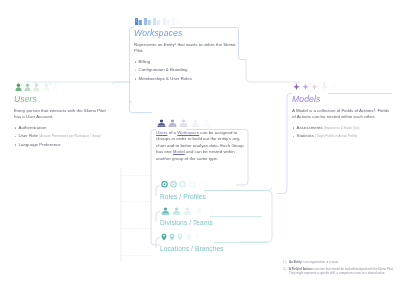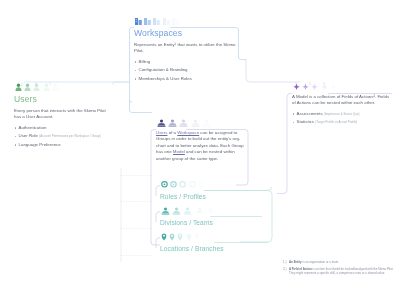--- a/index.html
+++ b/index.html
@@ -11,21 +11,21 @@
   #stage{position:relative;width:400px;height:300px;}
 
   
   #wires{position:absolute;left:0;top:0;width:400px;height:300px;pointer-events:none;}
 
   
   .node{position:absolute;}
   .iconrow{display:flex;gap:2.2px;align-items:flex-end;height:8px;margin-bottom:2.5px;padding-left:1px;}
   .ic{display:block;}
 
-  .title{font-size:8.6px;letter-spacing:.1px;line-height:11px;margin:0 0 3px 0;font-weight:400;}
+  .title{font-size:8.6px;letter-spacing:.1px;line-height:11px;margin:0 0 3px 0;font-weight:400;font-style:italic;}
   .body{font-size:4.4px;line-height:6.6px;color:#5c6370;margin:0;}
   .body .lnk{text-decoration:underline;}
   ul.bullets{list-style:none;margin:4px 0 0 0;padding:0;}
   ul.bullets li{font-size:4.4px;line-height:6.6px;color:#5c6370;padding-left:4.5px;position:relative;margin-bottom:2px;}
   ul.bullets li:before{content:"";position:absolute;left:0.6px;top:2.6px;width:1.4px;height:1.4px;background:#9aa2ae;border-radius:50%;}
   .sub{font-size:2.9px;color:#a4abb6;letter-spacing:.05px;}
 
   
   .c-blue{color:#6f9fe0;}
   .c-green{color:#7cb98a;}
@@ -180,20 +180,21 @@
       <svg class="ic" width="7" height="8" viewBox="0 0 7 8" opacity=".45">
           <path d="M3.5 0.6 L4.4 2.9 L6.7 3.8 L4.4 4.7 L3.5 7 L2.6 4.7 L0.3 3.8 L2.6 2.9 Z" fill="#bda1e8"></path>
         </svg>
       <svg class="ic" width="7" height="8" viewBox="0 0 7 8" opacity=".26">
           <path d="M3.5 0.6 L4.4 2.9 L6.7 3.8 L4.4 4.7 L3.5 7 L2.6 4.7 L0.3 3.8 L2.6 2.9 Z" fill="#d0bcf0"></path>
         </svg>
       <svg class="ic" width="7" height="8" viewBox="0 0 7 8" opacity=".12">
           <path d="M3.5 0.6 L4.4 2.9 L6.7 3.8 L4.4 4.7 L3.5 7 L2.6 4.7 L0.3 3.8 L2.6 2.9 Z" fill="#e0d3f7"></path>
         </svg>
     </div>
+    <div class="title c-purple">Models</div>
     <p class="body">A Model is a collection of Fields of Actions². Fields of Actions can be nested within each other.</p>
     <ul class="bullets">
       <li><span>Assessments</span> <span class="sub">(Importance &amp; Status Quo)</span></li>
       <li><span>Statistics</span> <span class="sub">(Target Profile vs Actual Profile)</span></li>
     </ul>
   </div>
 
   <div class="node" id="n-groups">
     <div class="iconrow">
       <svg class="ic" width="9" height="8" viewBox="0 0 9 8">

